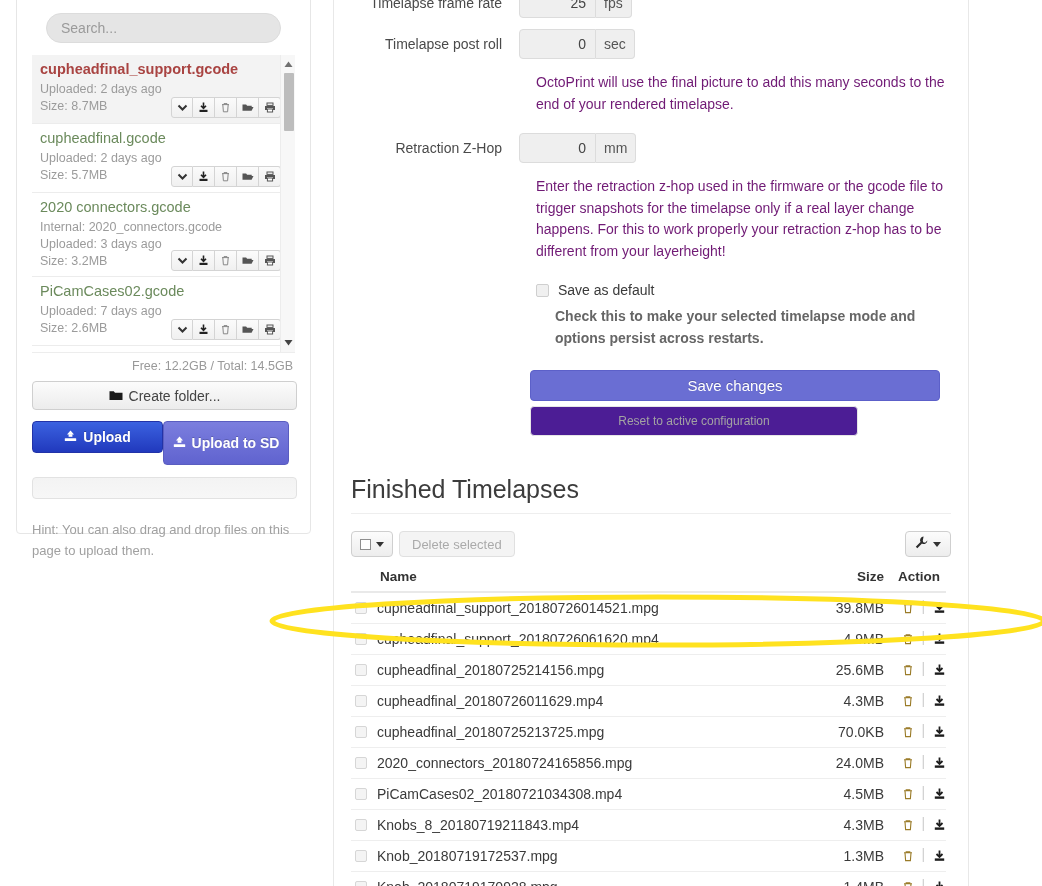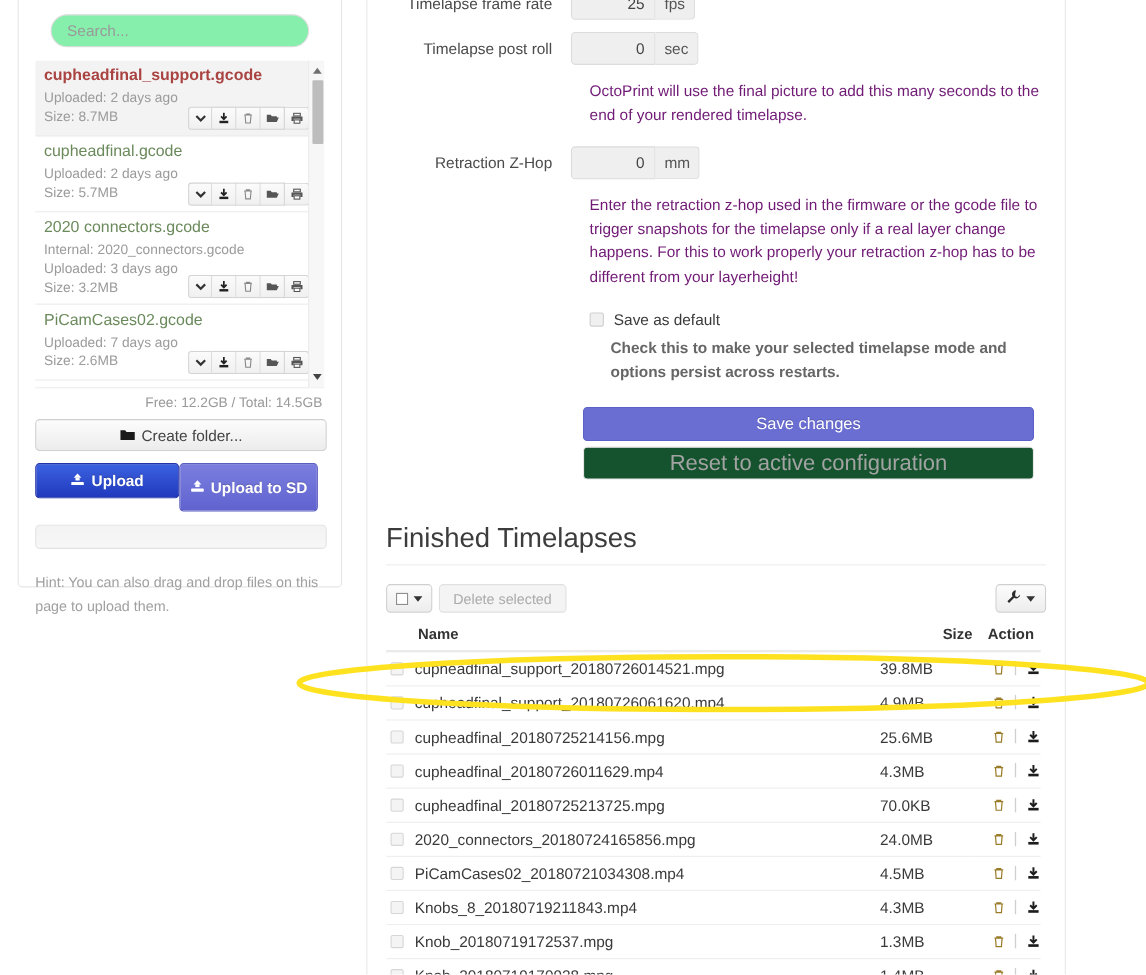--- a/index.html
+++ b/index.html
@@ -22,21 +22,21 @@
     border: 1px solid #e6e6e6;
     border-radius: 4px;
     padding: 14px 15px 0 15px;
   }
   .search-wrap { padding-top: 44px; }
   .search-input {
     width: 235px; height: 30px; margin: 0 auto; display: block;
     border: 1px solid #dcdcdc; border-radius: 16px;
     padding: 0 14px; font-size: 14px; color: #555;
     font-family: "Liberation Sans", sans-serif;
-    background: #86efac;
+    background: #e5e5e5;
     outline: none;
   }
   .search-input::placeholder { color: #9a9a9a; }
 
   .filelist-wrap {
     position: relative;
     margin-top: 12px;
     height: 298px;
     overflow: hidden;
     border-bottom: 1px solid #ededed;
@@ -164,23 +164,23 @@
   }
 
   .action-btns { margin-left: 196px; }
   .btn-save {
     width: 410px; height: 31px;
     background: #6a6ed3; border: 1px solid #5c60c9;
     color: #fff; font-size: 15px; font-weight: normal;
     text-shadow: 0 -1px 0 rgba(0,0,0,.2);
   }
   .btn-reset {
-    width: 410px; height: 30px; margin-top: 5px;
-    background: #14532d; border: 1px solid #e6e6e6;
-    color: #a3a3a3; font-size: 20px;
+    width: 328px; height: 30px; margin-top: 5px;
+    background: #4c1d95; border: 1px solid #e6e6e6;
+    color: #a3a3a3; font-size: 12px;
   }
 
   .section-title {
     font-size: 25px; font-weight: normal; color: #3c3c3c;
     margin: 38px 0 0 17px; line-height: 30px;
   }
   .section-rule { margin: 9px 17px 0 17px; border-top: 1px solid #eeeeee; }
 
   .table-toolbar {
     display: flex; align-items: center; margin: 17px 17px 0 17px;
@@ -215,21 +215,21 @@
   }
   table.tl th.c-name { text-align: left; padding-left: 29px; }
   table.tl th.c-size { text-align: right; width: 84px; }
   table.tl th.c-act  { text-align: right; width: 62px; padding-right: 6px; }
   table.tl td {
     font-size: 14px; color: #3a3a3a; padding: 5px 0 6px 0;
     border-bottom: 1px solid #eeeeee;
   }
   table.tl tr:last-child td { border-bottom: 1px solid #eeeeee; }
   td.c-name { text-align: left; }
-  td.c-size { color: #4a4a4a; }
+  td.c-size { text-align: right; color: #4a4a4a; }
   td.c-act  { text-align: right; padding-right: 4px; white-space: nowrap; }
   .row-cb {
     width: 12px; height: 12px; border: 1px solid #d6d6d6; background: #f4f4f4;
     border-radius: 2px; display: inline-block; vertical-align: -1px;
     margin: 0 10px 0 4px; cursor: pointer;
   }
   .act-sep { color: #cfcfcf; margin: 0 4px; }
   .ico-btn { cursor: pointer; display: inline-block; vertical-align: -3px; }
 
   

